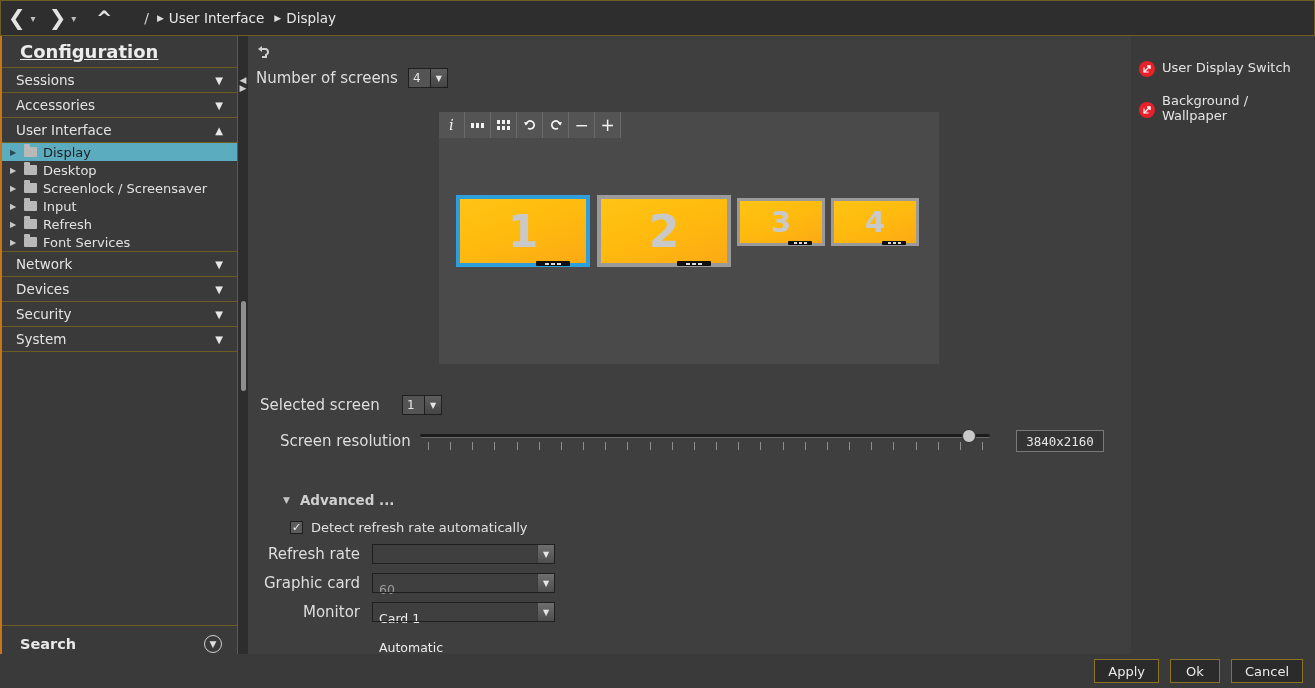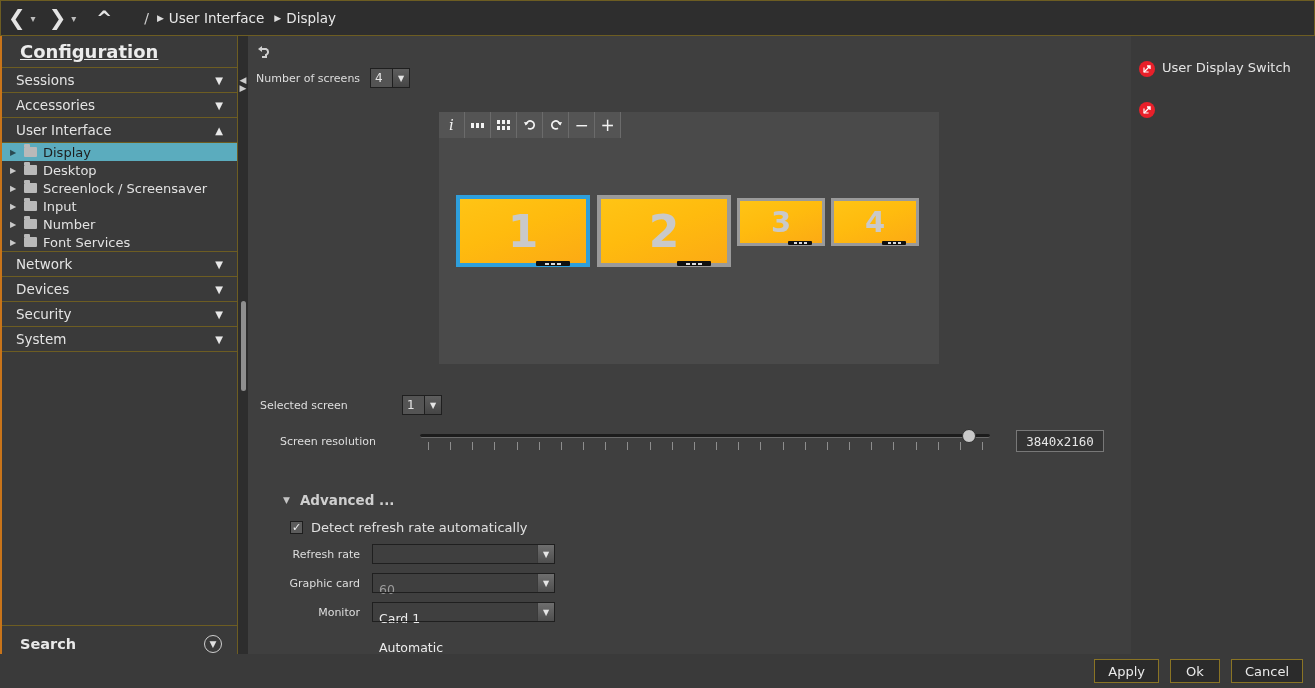--- a/index.html
+++ b/index.html
@@ -109,21 +109,21 @@
     position: absolute; left: 248px; top: 36px; width: 883px; height: 618px;
     background: #3f3f3f;
   }
   .reset-icon {
     position: absolute; left: 8px; top: 8px; width: 18px; height: 16px;
     color: #d0d0d0;
   }
   .row-screens {
     position: absolute; left: 8px; top: 32px; display: flex; align-items: center;
   }
-  .lbl { font-size: 11px; color: #dedede; }
+  .lbl { font-size: 15px; color: #dedede; }
 
   .combo-sm { display: inline-flex; height: 20px; margin-left: 10px; }
   .combo-sm .val {
     width: 22px; background: #545454; border: 1px solid #1f1f1f;
     border-right: none; color: #e6e6e6; font-size: 12px;
     display: flex; align-items: center; padding-left: 4px;
   }
   .combo-sm .arw {
     width: 18px; background: linear-gradient(#5e5e5e,#454545);
     border: 1px solid #1f1f1f; display: flex; align-items: center; justify-content: center;
@@ -315,21 +315,21 @@
         <span>Screenlock / Screensaver</span>
       </div>
       <div class="sb-item">
         <span class="exp">▶</span>
         <span class="ic-folder"></span>
         <span>Input</span>
       </div>
       <div class="sb-item">
         <span class="exp">▶</span>
         <span class="ic-folder"></span>
-        <span>Number</span>
+        <span>Refresh</span>
       </div>
       <div class="sb-item">
         <span class="exp">▶</span>
         <span class="ic-folder"></span>
         <span>Font Services</span>
       </div>
     </div>
 
     <div class="sb-group">
       <span>Network</span>
@@ -554,20 +554,21 @@
       <span class="rp-lbl">User Display Switch</span>
     </div>
 
     <div class="rp-item">
       <span class="rp-ic" style="margin-top:9px;">
         <svg width="10" height="10" viewBox="0 0 10 10">
           <path d="M2 8 L8 2 M5 2 L8 2 L8 5" stroke="#fff" stroke-width="1.4" fill="none"></path>
           <path d="M2 3.4 L2 8 L6.6 8" stroke="#fff" stroke-width="1.2" fill="none"></path>
         </svg>
       </span>
+      <span class="rp-lbl">Background / Wallpaper</span>
     </div>
   </div>
 
   <div class="bottom-left-fill"></div>
   <div class="bottombar">
     <div class="btn">Apply</div>
     <div class="btn">Ok</div>
     <div class="btn">Cancel</div>
   </div>
 

